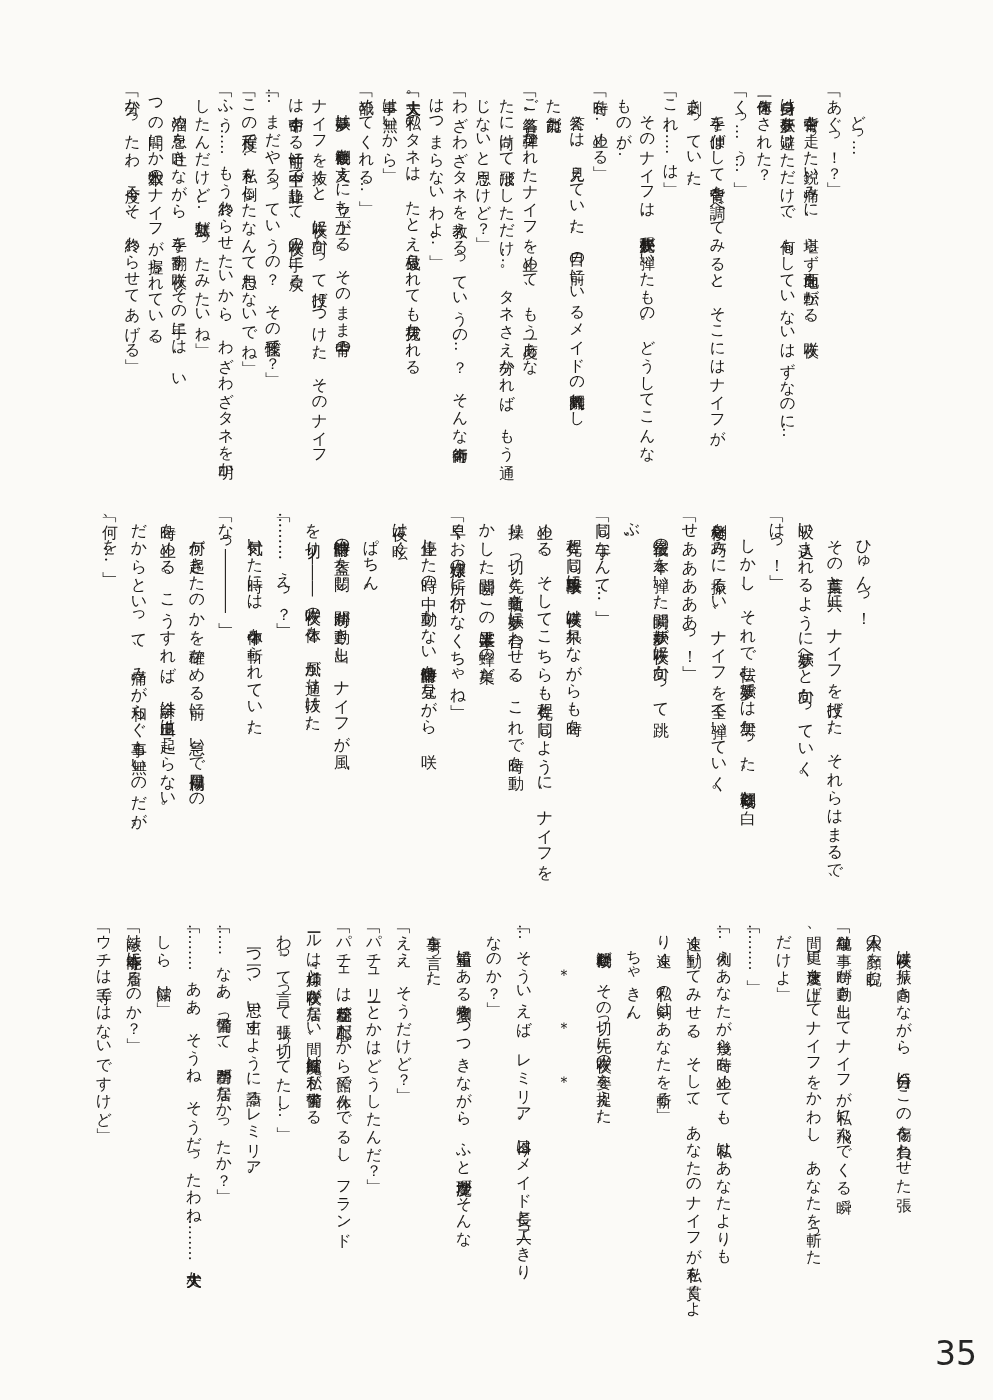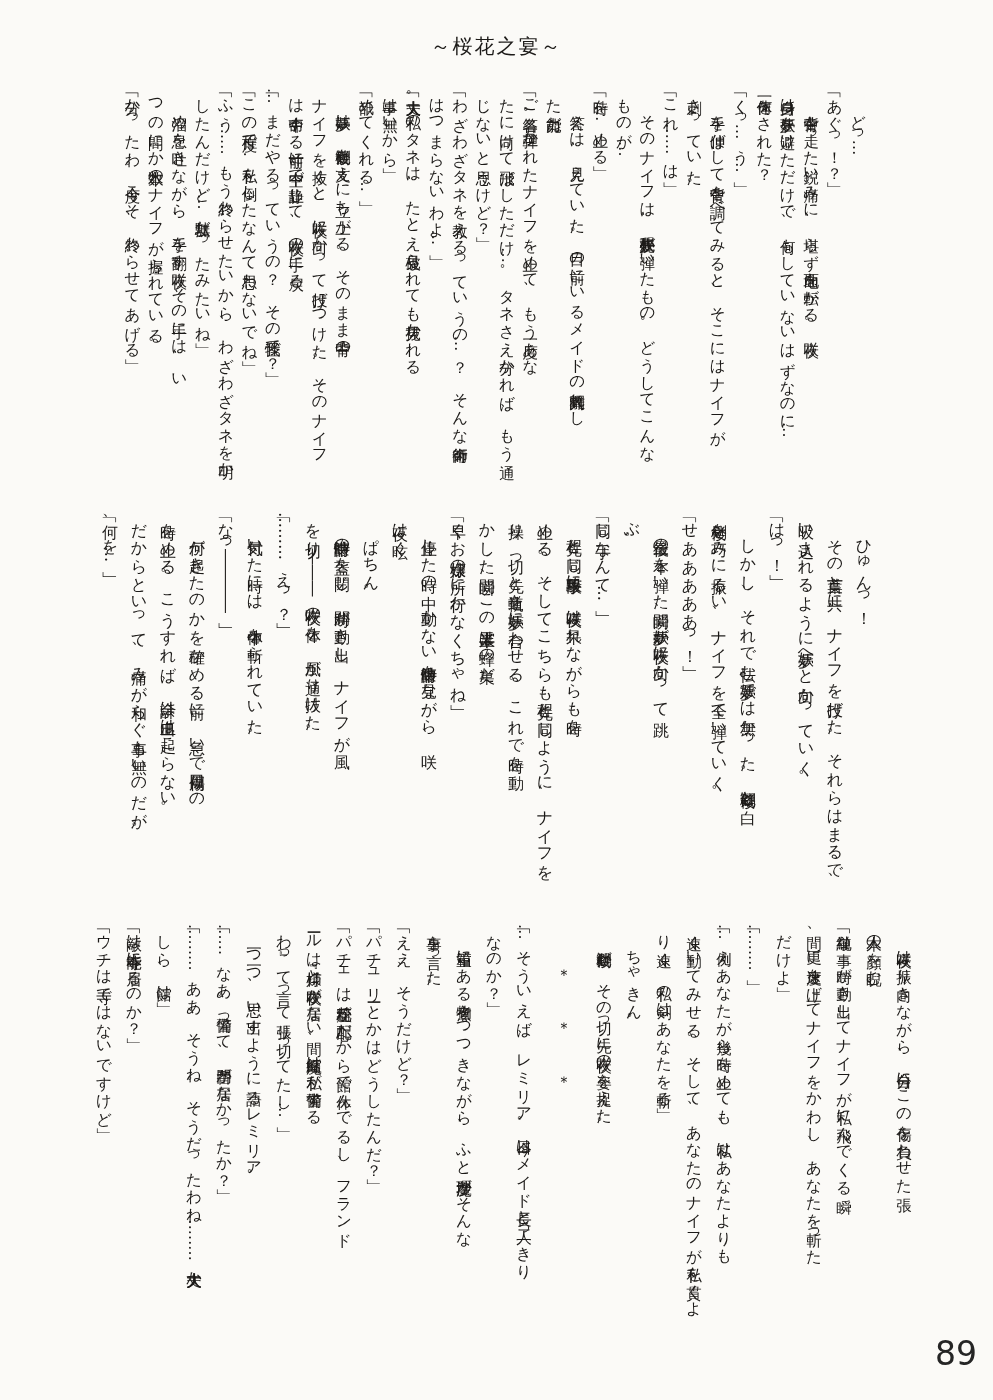--- a/index.html
+++ b/index.html
@@ -31,21 +31,20 @@
   .pagenum{
     position:absolute;right:16px;top:1334px;
     font-family:"DejaVu Sans","Liberation Sans",sans-serif;
     font-size:33px;color:#252525;
   }
 </style>
 </head>
 <body>
 
 <div class="page">
-  <div class="title">～桜花之宴～</div>
 
   <div id="block1" class="vblock">
       <div class="vline ind">どっ…</div>
       <div class="vline">「あぐっ！？」</div>
       <div class="vline ind">背中を走った鋭い痛みに、堪らず地面を転がる。咲夜</div>
       <div class="vline">自身は妖夢を避けただけで、何もしていないはずなのに…</div>
       <div class="vline">一体何をされた？</div>
       <div class="vline">「くっ…う…」</div>
       <div class="vline ind">手を伸ばして背中を調べてみると、そこにはナイフが</div>
       <div class="vline">刺さっていた。</div>
@@ -128,14 +127,14 @@
       <div class="vline">ールは『姉様と咲夜が居ない間、紅魔館は私が警備する</div>
       <div class="vline">わ』って言って張り切ってたし…」</div>
       <div class="vline ind">一つ一つ、思い出すように語るレミリア。</div>
       <div class="vline">「……なあ。警備って、門番が居なかったか？」</div>
       <div class="vline">「………ああ、そうね。そうだったわね………大丈夫か</div>
       <div class="vline">しら、館は」</div>
       <div class="vline">「敵は本能寺に居るのか？」</div>
       <div class="vline">「ウチは寺ではないですけど」</div>
     </div>
 
-  <div class="pagenum">89</div>
+  <div class="pagenum">35</div>
 </div>
 
 </body></html>

